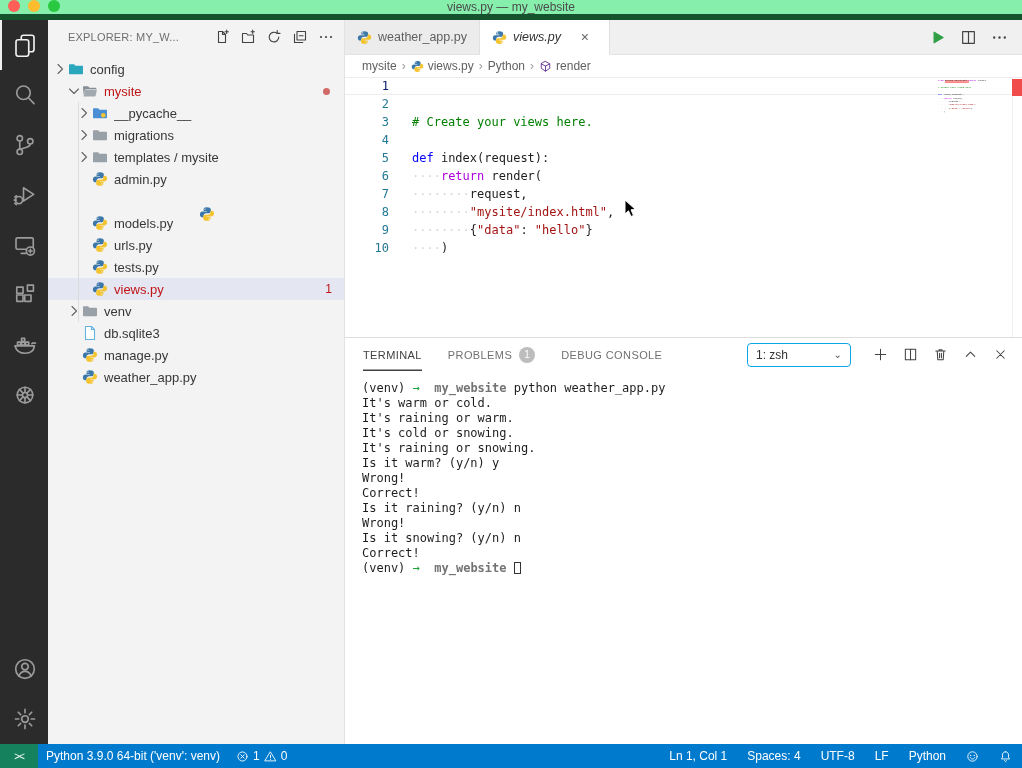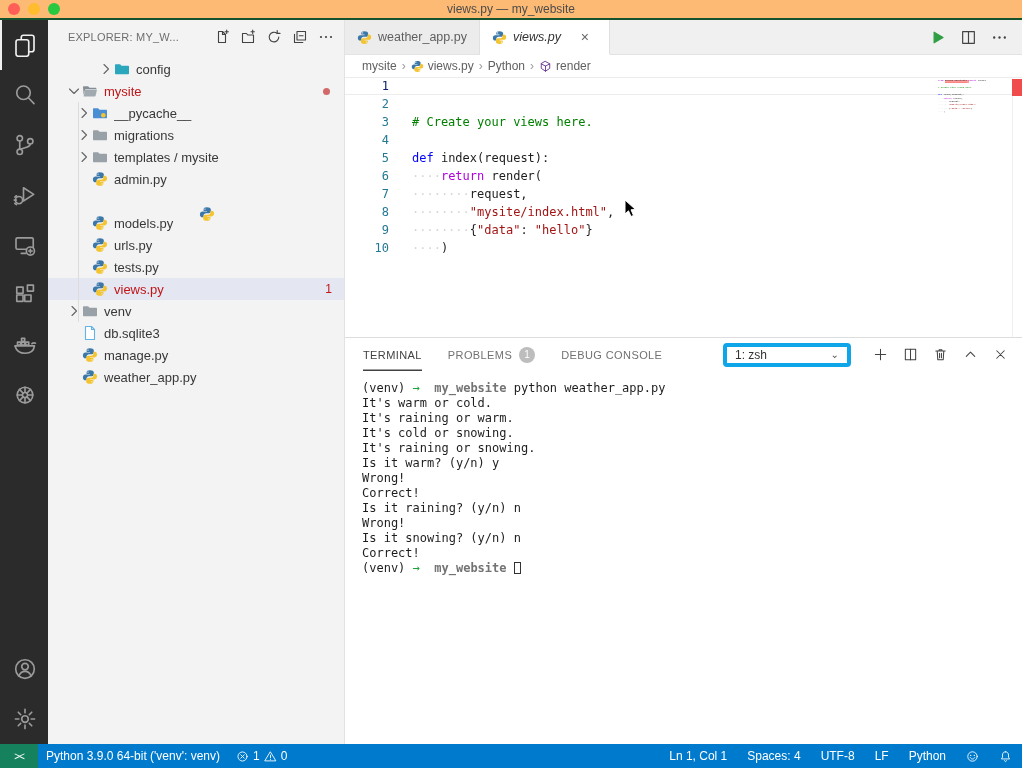--- a/index.html
+++ b/index.html
@@ -1,20 +1,20 @@
 <!DOCTYPE html>
 <html><head>
 <meta charset="utf-8">
 <style>
   * { margin:0; padding:0; box-sizing:border-box; }
   html,body { width:1022px; height:768px; overflow:hidden; font-family:"Liberation Sans", sans-serif; background:#fff; }
   #app { width:1022px; height:768px; display:flex; flex-direction:column; position:relative; }
 
   
-  .titlebar { height:20px; background:#fdba74; border-bottom:2px solid #14532d; display:flex; align-items:center; position:relative; flex:0 0 auto; }
+  .titlebar { height:20px; background:#86efac; border-bottom:6px solid #14532d; display:flex; align-items:flex-start; position:relative; flex:0 0 auto; }
   .lights { display:flex; gap:8px; margin-left:8px; }
   .light { width:12px; height:12px; border-radius:50%; }
   .light.red{ background:#ff5f57; } .light.yellow{ background:#febc2e; } .light.green{ background:#28c840; }
   .titlebar .title { position:absolute; left:0; right:0; text-align:center; font-size:12px; color:#4c4c4c; }
 
   
   .main { display:flex; flex:1 1 auto; min-height:0; }
 
   
   .activitybar { --ab-bg:#2b2b2b; width:48px; background:#2b2b2b; display:flex; flex-direction:column; flex:0 0 auto; }
@@ -78,21 +78,21 @@
   .mm-error { position:absolute; left:7px; top:1px; width:24px; height:3px; background:#ff9b9b; }
   .overview-ruler { position:absolute; top:0; right:0; width:10px; height:100%; border-left:1px solid #f0f0f0; }
   .ov-mark { position:absolute; top:2px; right:0; width:10px; height:17px; background:#f14c4c; }
 
   
   .panel { flex:1; border-top:1px solid #ddd; background:#fff; display:flex; flex-direction:column; min-height:0; }
   .panel-header { height:33px; display:flex; align-items:center; padding:0 14px 0 18px; flex:0 0 auto; }
   .p-tab { font-size:11px; letter-spacing:.4px; color:#717171; margin-right:26px; cursor:pointer; display:flex; align-items:center; gap:7px; height:100%; }
   .p-tab.active { color:#424242; box-shadow: inset 0 -1.5px 0 #424242; }
   .p-badge { background:#bdbdbd; color:#fff; font-size:10px; min-width:16px; height:16px; border-radius:8px; display:flex; align-items:center; justify-content:center; }
-  .p-dropdown { margin-left:auto; width:128px; height:24px; border:4px solid #0ea5e9; border-radius:4px; background:#fff; display:flex; align-items:center; padding:0 8px; font-size:12px; color:#333; cursor:pointer; }
+  .p-dropdown { margin-left:auto; width:104px; height:24px; border:1px solid #0ea5e9; border-radius:4px; background:#fff; display:flex; align-items:center; padding:0 8px; font-size:12px; color:#333; cursor:pointer; }
   .p-dropdown .dd-chev { margin-left:auto; color:#555; font-size:10px; }
   .p-actions { display:flex; align-items:center; gap:15px; margin-left:22px; color:#424242; }
   .p-actions svg { width:15px; height:15px; cursor:pointer; }
   .terminal { flex:1; padding:10px 0 0 17px; font-family:"DejaVu Sans Mono","Liberation Mono",monospace; font-size:12px; color:#1e1e1e; overflow:hidden; cursor:text; }
   .t-row { height:15px; line-height:15px; white-space:pre; }
   .tm-green { color:#1da33c; } .tm-cyan { color:#737373; font-weight:bold; }
   .term-caret { display:inline-block; width:7px; height:12px; border:1px solid #333; vertical-align:-2px; }
 
   
   .statusbar { height:24px; background:#007acc; color:#fff; display:flex; align-items:center; font-size:12px; flex:0 0 auto; }
@@ -230,21 +230,21 @@
             <span>
               <svg class="icon" viewBox="0 0 16 16">
                 <circle cx="3" cy="8" r="1.1" fill="currentColor" stroke="none"></circle>
                 <circle cx="8" cy="8" r="1.1" fill="currentColor" stroke="none"></circle>
                 <circle cx="13" cy="8" r="1.1" fill="currentColor" stroke="none"></circle>
               </svg>
             </span>
           </div>
       </div>
       <div class="tree" id="tree">
-          <div class="tree-row" style="padding-left: 18px; margin-left: 32px;">
+          <div class="tree-row" style="padding-left: 4px;">
             <span class="twisty">
               <svg class="icon" viewBox="0 0 16 16">
                 <path d="M6 3.5l4.5 4.5L6 12.5"></path>
               </svg>
             </span>
             <span class="ficon">
               <svg class="icon" viewBox="0 0 16 16">
                 <path fill="#2aa7bd" stroke="none" d="M1 3.9c0-.3.2-.6.6-.6h4.5l1.4 1.5h6.9c.3 0 .6.3.6.6v7.2c0 .3-.3.6-.6.6H1.6c-.3 0-.6-.3-.6-.6z"></path>
               </svg>
             </span>

